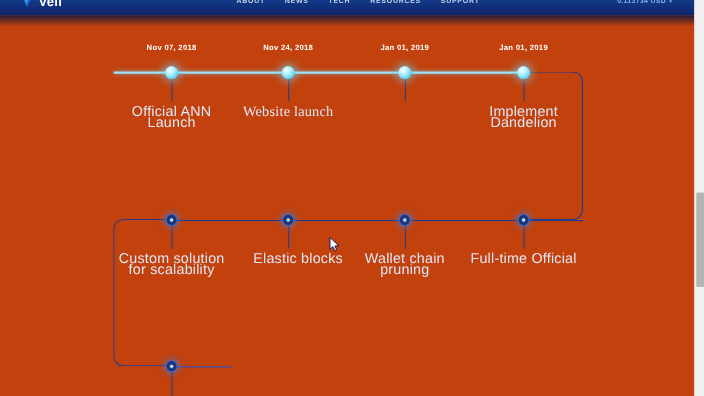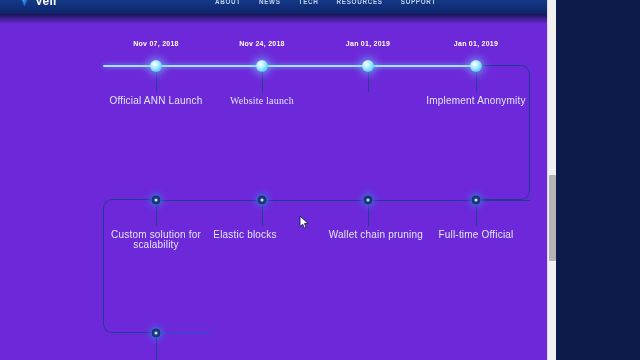--- a/index.html
+++ b/index.html
@@ -2,22 +2,22 @@
 <html><head>
 <meta charset="utf-8">
 <style>
   * { margin:0; padding:0; box-sizing:border-box; }
   html, body {
     width:640px; height:360px; overflow:hidden;
     background:#0d1b4b;
     font-family:"Liberation Sans", sans-serif;
   }
   #page {
-    position:relative; width:556px; height:360px;
-    background:#6d28d9;
+    position:relative; width:640px; height:360px;
+    background:#c2410c;
     overflow:hidden;
   }
 
   
   .header {
     position:absolute; top:0; left:0; width:631px; height:14px;
     background:linear-gradient(180deg,#123a86 0%, #11307a 45%, #0f2469 100%);
     z-index:20;
   }
   .header-inner { position:relative; width:100%; height:100%; }
@@ -104,21 +104,21 @@
     background:#b9e6ff; box-shadow:0 0 4px rgba(170,230,255,.9);
   }
 
   .date {
     position:absolute; transform:translateX(-50%);
     color:#ffffff; font-size:7px; font-weight:700; letter-spacing:.25px;
     white-space:nowrap; text-align:center;
   }
   .label {
     position:absolute; transform:translateX(-50%);
-    color:#dfe8f8; font-size:10px; font-weight:400; letter-spacing:.2px;
+    color:#dfe8f8; font-size:13px; font-weight:400; letter-spacing:.2px;
     text-align:center; line-height:10px; width:110px;
   }
 
   
   .cursor { position:absolute; left:299px; top:215px; width:11px; height:15px; }
 
   
   .scrollbar {
     position:absolute; top:0; right:0; width:9px; height:360px;
     background:#f1f1f1; border-left:1px solid #dcdcdc; z-index:30;
@@ -192,30 +192,30 @@
     <div class="date" style="left:368px; top:40px;">Jan 01, 2019</div>
     <div class="date" style="left:476px; top:40px;">Jan 01, 2019</div>
 
     <div class="node-solid" style="left:156px; top:66px;"></div>
     <div class="node-solid" style="left:262px; top:66px;"></div>
     <div class="node-solid" style="left:368px; top:66px;"></div>
     <div class="node-solid" style="left:476px; top:66px;"></div>
 
     <div class="label" style="left:156px; top:96px;">Official ANN Launch</div>
     <div class="label" style="left:262px; top:96px;font-family:Liberation Serif, serif;">Website launch</div>
-    <div class="label" style="left:476px; top:96px;">Implement Anonymity</div>
+    <div class="label" style="left:476px; top:96px;">Implement Dandelion</div>
 
     <div class="node-hollow" style="left:156px; top:200px;"></div>
     <div class="node-hollow" style="left:262px; top:200px;"></div>
     <div class="node-hollow" style="left:368px; top:200px;"></div>
     <div class="node-hollow" style="left:476px; top:200px;"></div>
 
     <div class="label" style="left:156px; top:230px;">Custom solution for scalability</div>
-    <div class="label" style="left:245px; top:230px;">Elastic blocks</div>
-    <div class="label" style="left:368px; top:230px;text-align:right;">Wallet chain pruning</div>
+    <div class="label" style="left:271px; top:230px;">Elastic blocks</div>
+    <div class="label" style="left:368px; top:230px;">Wallet chain pruning</div>
     <div class="label" style="left:476px; top:230px;">Full-time Official</div>
 
     <div class="node-hollow" style="left:156px; top:333px;"></div>
 
   </div>
 
   <div class="cursor">
     <svg width="11" height="15" viewBox="0 0 11 15">
       <path d="M1 1 L1 11.6 L3.7 9.2 L5.4 13.2 L7.1 12.4 L5.5 8.6 L9.1 8.4 Z" fill="#ffffff" stroke="#15204f" stroke-width="0.9" stroke-linejoin="round"></path>
     </svg>

